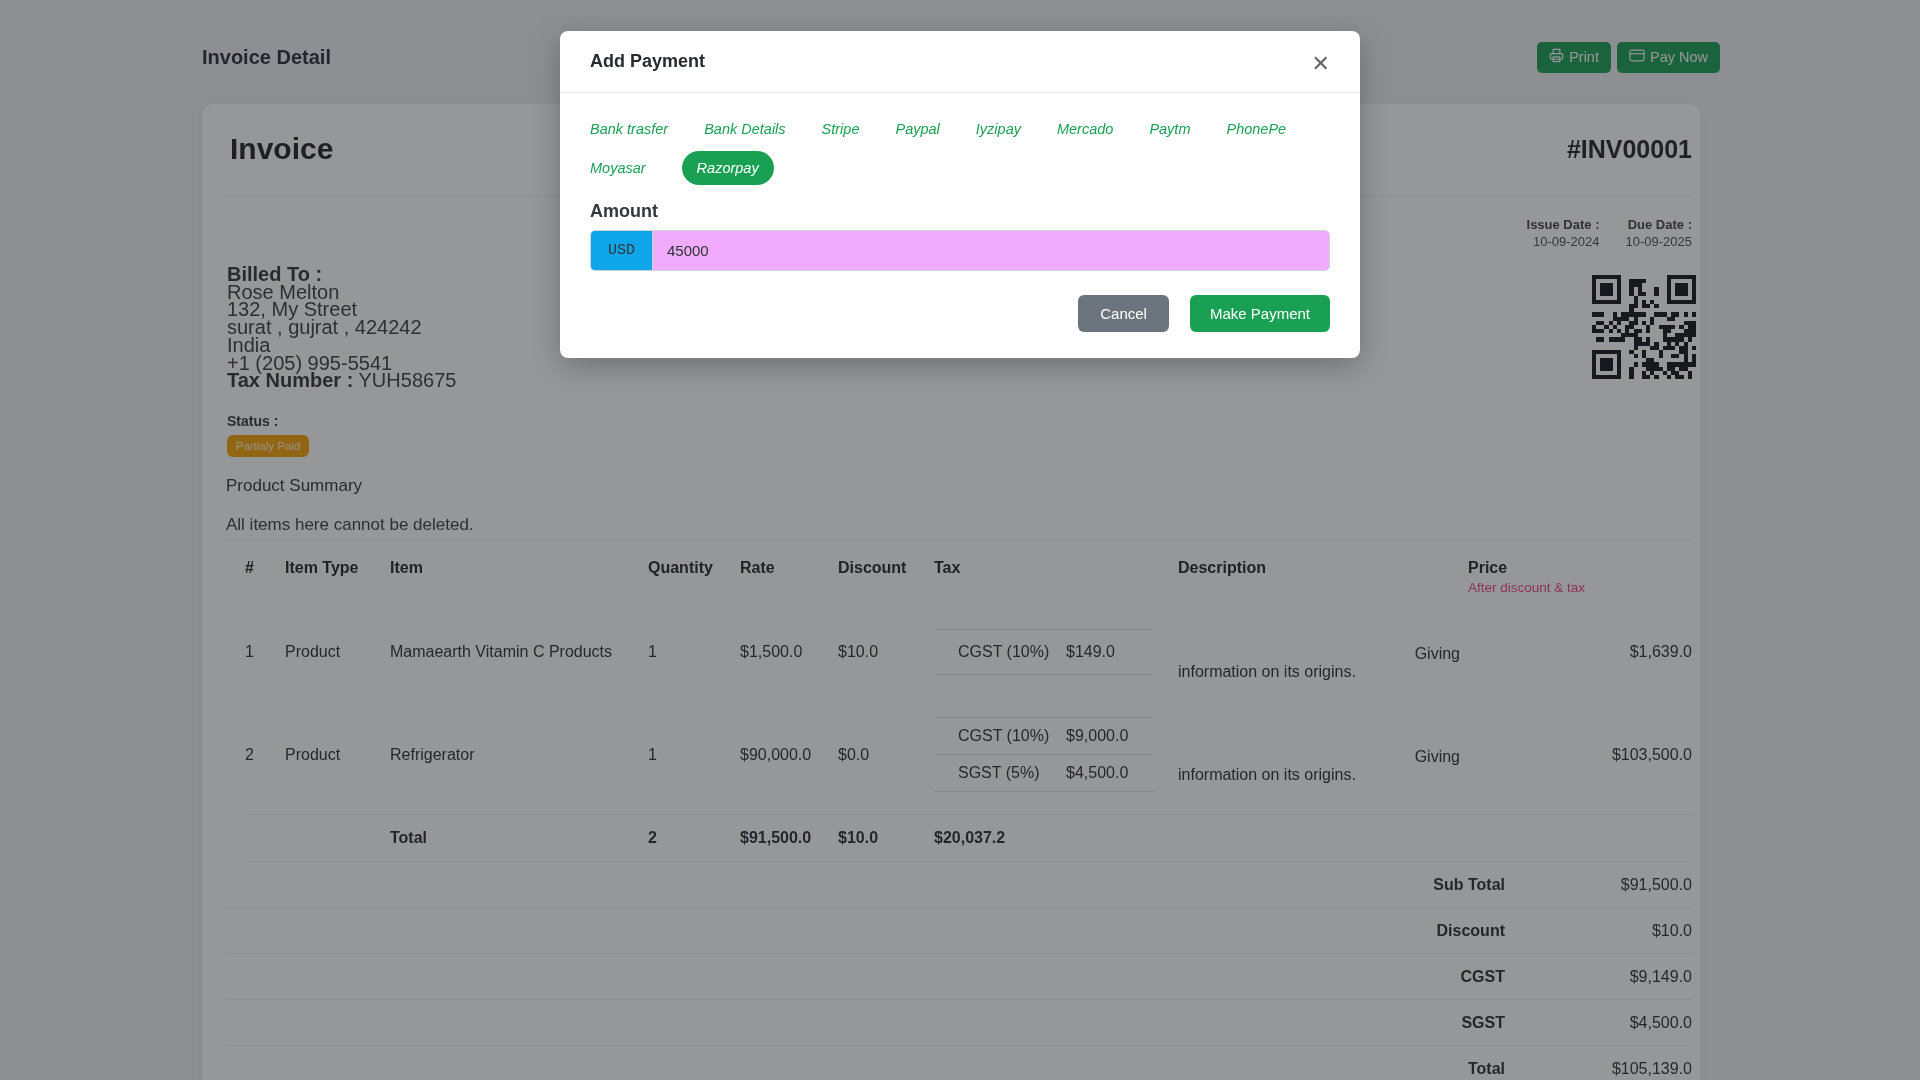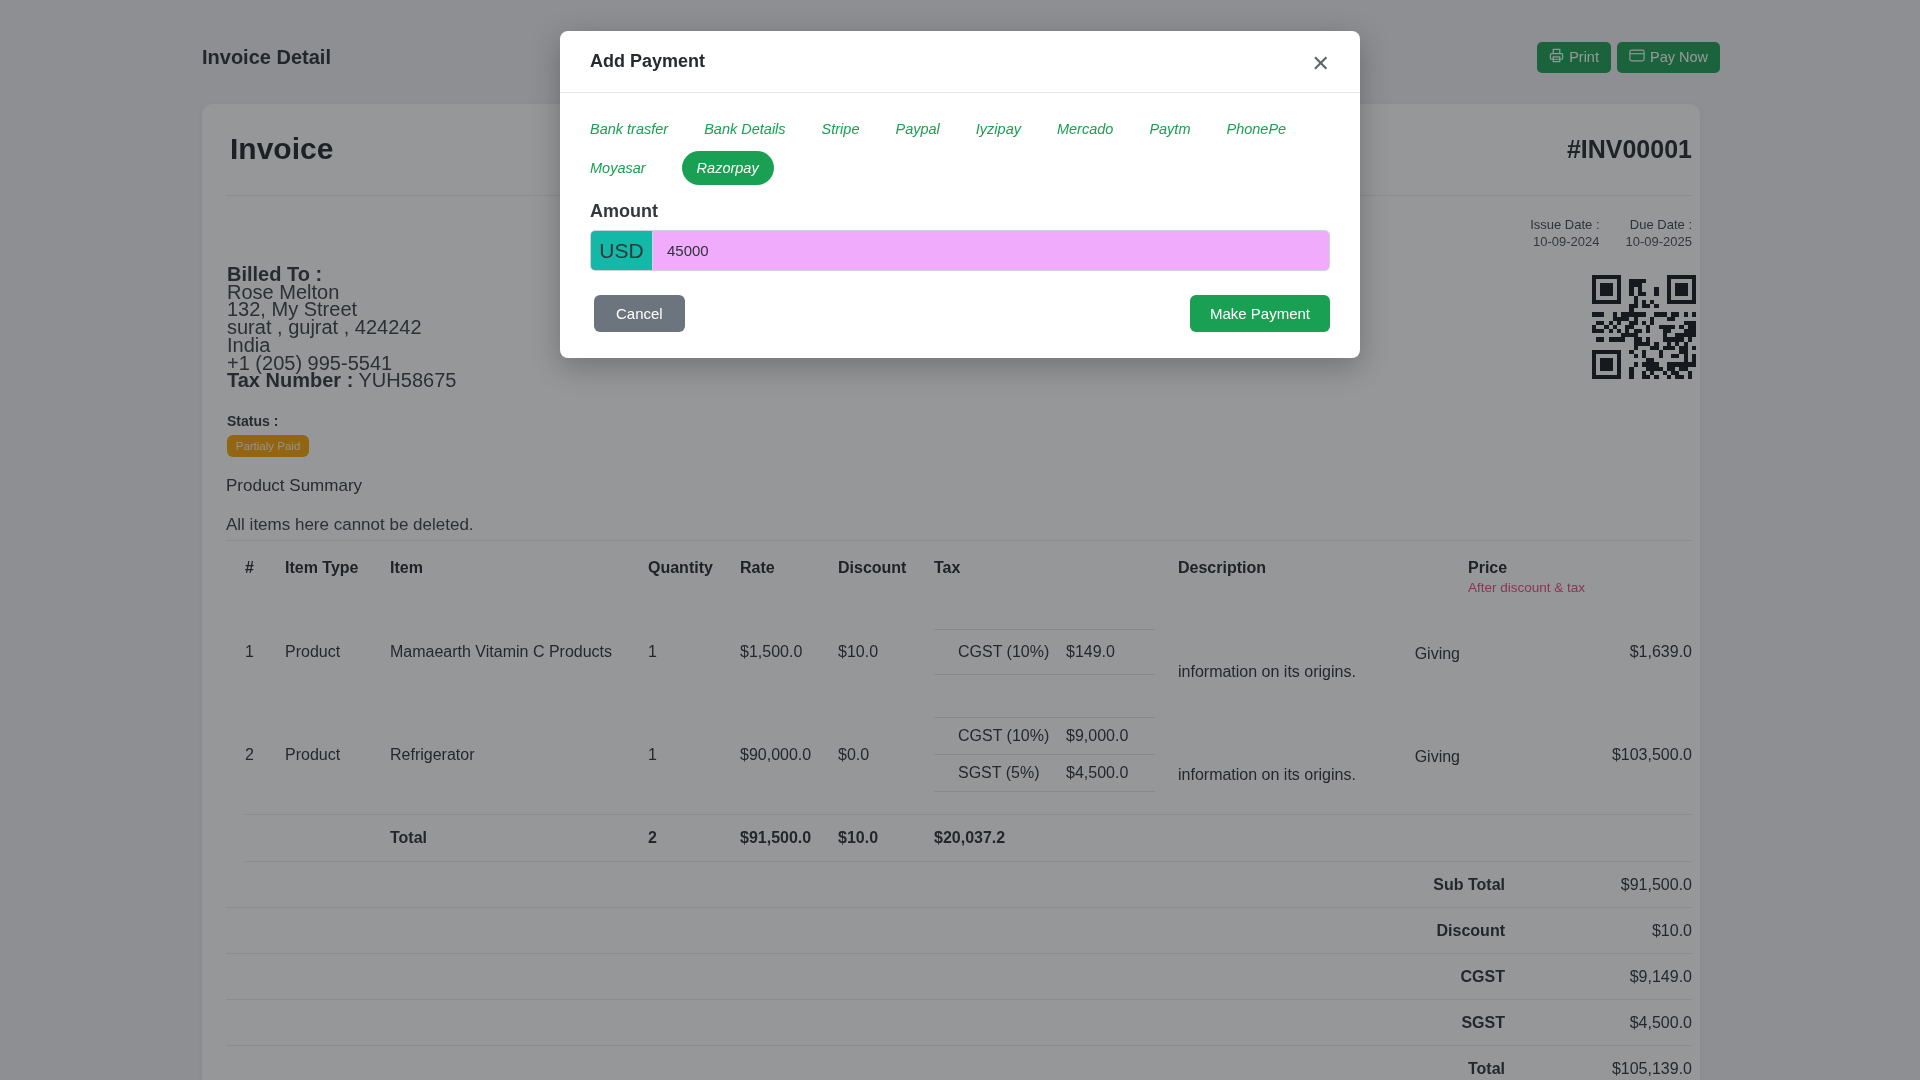--- a/index.html
+++ b/index.html
@@ -22,21 +22,21 @@
   .card {
     position:absolute; left:202px; top:104px; width:1498px; height:1160px;
     background:#fff; border-radius:10px; box-shadow:0 2px 6px rgba(40,45,50,.06);
   }
   .inv-top { position:absolute; left:28px; right:8px; top:28px; display:flex; justify-content:space-between; align-items:center; }
   .inv-title { font-size:30px; font-weight:700; color:#21262b; }
   .inv-number { font-size:25px; font-weight:700; color:#23282d; }
   .inv-divider { position:absolute; left:24px; right:8px; top:91px; border-top:1px solid #e9ecef; }
   .dates { position:absolute; right:8px; top:112px; display:flex; gap:26px; }
   .date-block { text-align:right; font-size:13px; line-height:17px; color:#4a5056; }
-  .date-label { font-weight:400; color:#3f464c; }
+  .date-label { font-weight:700; color:#3f464c; }
   .billed { position:absolute; left:25px; top:162px; font-size:20px; line-height:17.7px; color:#3c4248; }
   .billed-label, .tax-label { font-weight:700; color:#33383d; }
   .qr { position:absolute; left:1390px; top:171px; width:104px; height:104px; }
   .status { position:absolute; left:25px; top:309px; }
   .status-label { font-size:14px; font-weight:700; color:#33383d; }
   .status-badge {
     margin-top:6px; display:inline-block; background:#f7a308; color:rgba(255,252,240,.92);
     font-size:11.5px; padding:5px 8px; border-radius:6px; min-width:82px; text-align:center;
   }
   
@@ -76,25 +76,25 @@
     position:absolute; right:24px; top:16px; background:none; border:none;
     font-size:22px; color:#60666c; cursor:pointer; line-height:1; padding:6px;
   }
   .modal-body { padding:20px 30px 0 30px; }
   .tabs { display:flex; flex-wrap:wrap; column-gap:36px; row-gap:6px; align-items:center;font-style:italic; }
   .tab { color:#1aa053; font-size:14.5px; padding:8px 0; cursor:pointer; white-space:nowrap; }
   .tab.active { background:#1aa053; color:#fff; padding:9px 15px; border-radius:19px; }
   .amount-label { margin-top:16px; font-size:18px; font-weight:700; color:#33383d; }
   .input-group { margin-top:8px; display:flex; height:41px; border:1px solid #ced4da; border-radius:5px; overflow:hidden; }
   .input-prefix {
-    width:62px; background:#14b8a6; border-right:1px solid #ced4da;
-    display:flex; align-items:center; justify-content:center; font-size:21px; color:#32373c;
+    width:62px; background:#0ea5e9; border-right:1px solid #ced4da;
+    display:flex; align-items:center; justify-content:center; font-size:15px; color:#32373c;font-family:Liberation Mono, monospace;
   }
   .amount-input { flex:1; border:none; outline:none; padding:0 14px; font-size:15px; color:#2d3338; font-family:inherit; background:#f0abfc; }
-  .modal-footer { display:flex; justify-content:space-between; gap:21px; padding:24px 30px 26px 34px; }
+  .modal-footer { display:flex; justify-content:flex-end; gap:21px; padding:24px 30px 26px 26px; }
   .btn-cancel { background:#6c757d; color:#fff; border:none; border-radius:6px; padding:10px 22px; font-size:15px; font-family:inherit; cursor:pointer; }
   .btn-submit { background:#1aa053; color:#fff; border:none; border-radius:6px; padding:10px 20px; font-size:15px; font-family:inherit; cursor:pointer; }
 </style>
 </head>
 <body>
 
 <div id="page">
 
   <div class="page-header">
     <div class="page-title">Invoice Detail</div>

